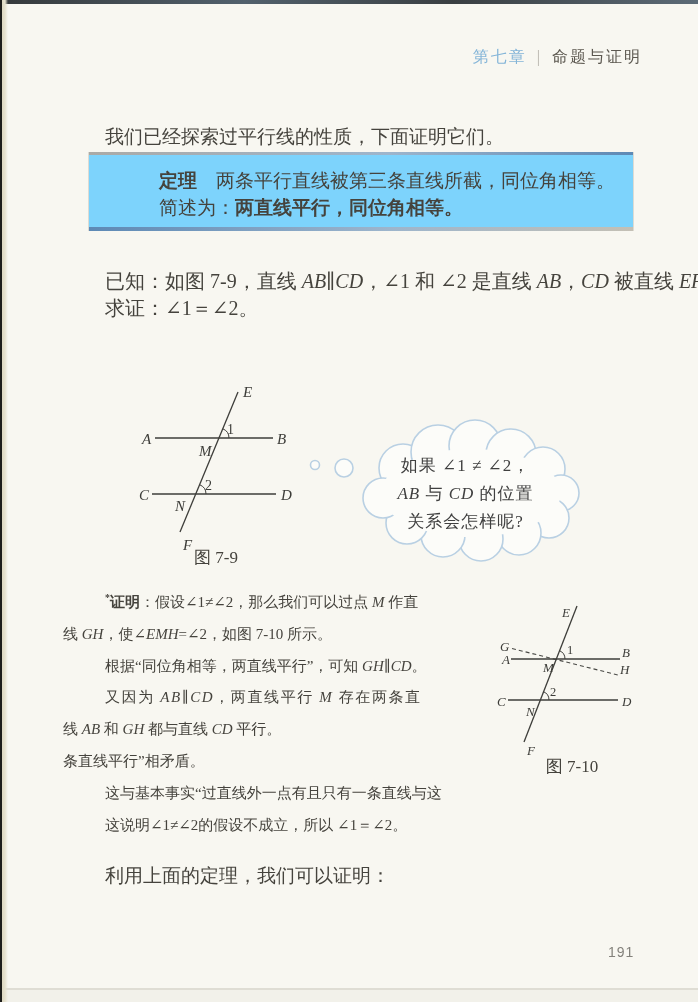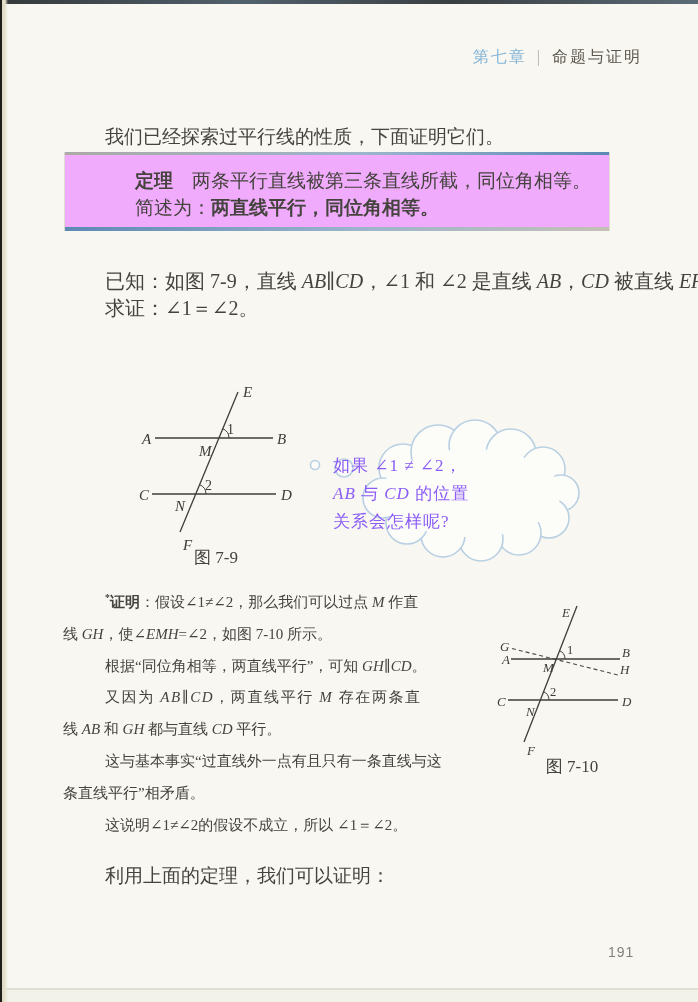--- a/index.html
+++ b/index.html
@@ -20,22 +20,22 @@
   .edge-bottom-area{position:absolute;left:0;right:0;top:990px;bottom:0;background:#f2f1ea;}
 
   .chapter-header{position:absolute;top:47px;right:56px;font-size:16px;letter-spacing:2px;}
   .chapter-num{color:#84b5d8;}
   .chapter-sep{color:#b3b1a9;margin:0 10px;}
   .chapter-title{color:#5c5850;margin-top:41px;}
 
   .body-text{font-size:19px;}
   .intro{position:absolute;left:105px;top:104px;width:520px;line-height:28px;}
 
-  .theorem-box{position:absolute;left:64px;top:152px;width:544px;height:79px;
-    border-left:1px solid #dedbd2;border-right:1px solid #dedbd2;background:#f0abfc;}
+  .theorem-box{position:absolute;left:88px;top:152px;width:544px;height:79px;
+    border-left:1px solid #dedbd2;border-right:1px solid #dedbd2;background:#7dd3fc;}
   .tb-top{position:absolute;top:0;left:0;right:0;height:3px;
     background:linear-gradient(to right,#abaaa6,#9db5cc 55%,#5d89b5);}
   .tb-bottom{position:absolute;bottom:0;left:0;right:0;height:4px;
     background:linear-gradient(to right,#5d89b5,#9db5cc 55%,#c4c0b5);}
   .tb-content{padding:15px 10px 0 70px;line-height:27px;font-size:19px;}
 
   .given-block{position:absolute;left:63px;top:268px;width:580px;line-height:27px;font-size:20px;}
   .proof-block{position:absolute;left:63px;top:582px;width:440px;line-height:31.8px;font-size:15px;}
   .closing{position:absolute;left:105px;top:843px;width:480px;line-height:28px;}
 
@@ -53,21 +53,21 @@
   .fig-arc{stroke:#3e3e3a;stroke-width:1;fill:none;}
   .fig-letter{font-family:"Liberation Serif",serif;font-style:italic;font-size:15px;fill:#3c3c38;}
   .fig-letter-sm{font-family:"Liberation Serif",serif;font-style:italic;font-size:13px;fill:#3c3c38;}
   .fig-num{font-family:"Liberation Serif",serif;font-size:14px;fill:#3c3c38;}
   .fig-num-sm{font-family:"Liberation Serif",serif;font-size:12.5px;fill:#3c3c38;}
   .fig-caption{font-family:"Liberation Serif",serif;font-size:17px;fill:#45433d;}
 
   .cloud-wrap{position:absolute;left:303px;top:416px;width:290px;height:158px;}
   .cloud-svg{position:absolute;left:0;top:0;}
   .cloud-text{position:absolute;left:30px;top:36px;width:265px;
-    text-align:left;font-size:17px;line-height:28px;color:#8b5cf6;letter-spacing:1px;}
+    text-align:center;font-size:17px;line-height:28px;color:#404040;letter-spacing:1px;}
 
   .page-number{position:absolute;left:608px;top:944px;
     font-family:"Liberation Sans",sans-serif;font-size:14px;color:#83817b;letter-spacing:1px;}
 </style>
 </head>
 <body>
 
 <div class="page">
   <div class="edge-top"></div>
   <div class="edge-bottom-area"></div>
@@ -138,22 +138,22 @@
       <div class="line"><span>关系会怎样呢?</span></div>
     </div>
   </div>
 
   <div class="proof-block">
     <div class="line indent"><span class="seg-sup seg-b">*</span><span class="seg-b">证明</span><span>：假设∠1≠∠2，那么我们可以过点 </span><span class="seg-i">M</span><span> 作直</span></div>
     <div class="line"><span>线 </span><span class="seg-i">GH</span><span>，使∠</span><span class="seg-i">EMH</span><span>=∠2，如图 7-10 所示。</span></div>
     <div class="line indent"><span>根据“同位角相等，两直线平行”，可知 </span><span class="seg-i">GH</span><span>∥</span><span class="seg-i">CD</span><span>。</span></div>
     <div class="line indent spread"><span>又因为 </span><span class="seg-i">AB</span><span>∥</span><span class="seg-i">CD</span><span>，两直线平行 </span><span class="seg-i">M</span><span> 存在两条直</span></div>
     <div class="line"><span>线 </span><span class="seg-i">AB</span><span> 和 </span><span class="seg-i">GH</span><span> 都与直线 </span><span class="seg-i">CD</span><span> 平行。</span></div>
+    <div class="line"><span>条直线平行”相矛盾。</span></div>
     <div class="line indent"><span>这与基本事实“过直线外一点有且只有一条直线与这</span></div>
-    <div class="line"><span>条直线平行”相矛盾。</span></div>
     <div class="line indent"><span>这说明∠1≠∠2的假设不成立，所以 ∠1＝∠2。</span></div>
   </div>
 
   <svg class="fig10" width="205" height="185" viewBox="0 0 205 185">
     <line class="fig-line" x1="89" y1="10" x2="36" y2="146"></line>
     <line class="fig-dash" x1="24" y1="52.5" x2="132" y2="79.5"></line>
     <line class="fig-line" x1="23" y1="63" x2="132" y2="63"></line>
     <line class="fig-line" x1="20" y1="104" x2="130" y2="104"></line>
     <path class="fig-arc" d="M 71.3 54.6 A 9 9 0 0 1 77 63"></path>
     <path class="fig-arc" d="M 55.3 95.6 A 9 9 0 0 1 61 104"></path>

